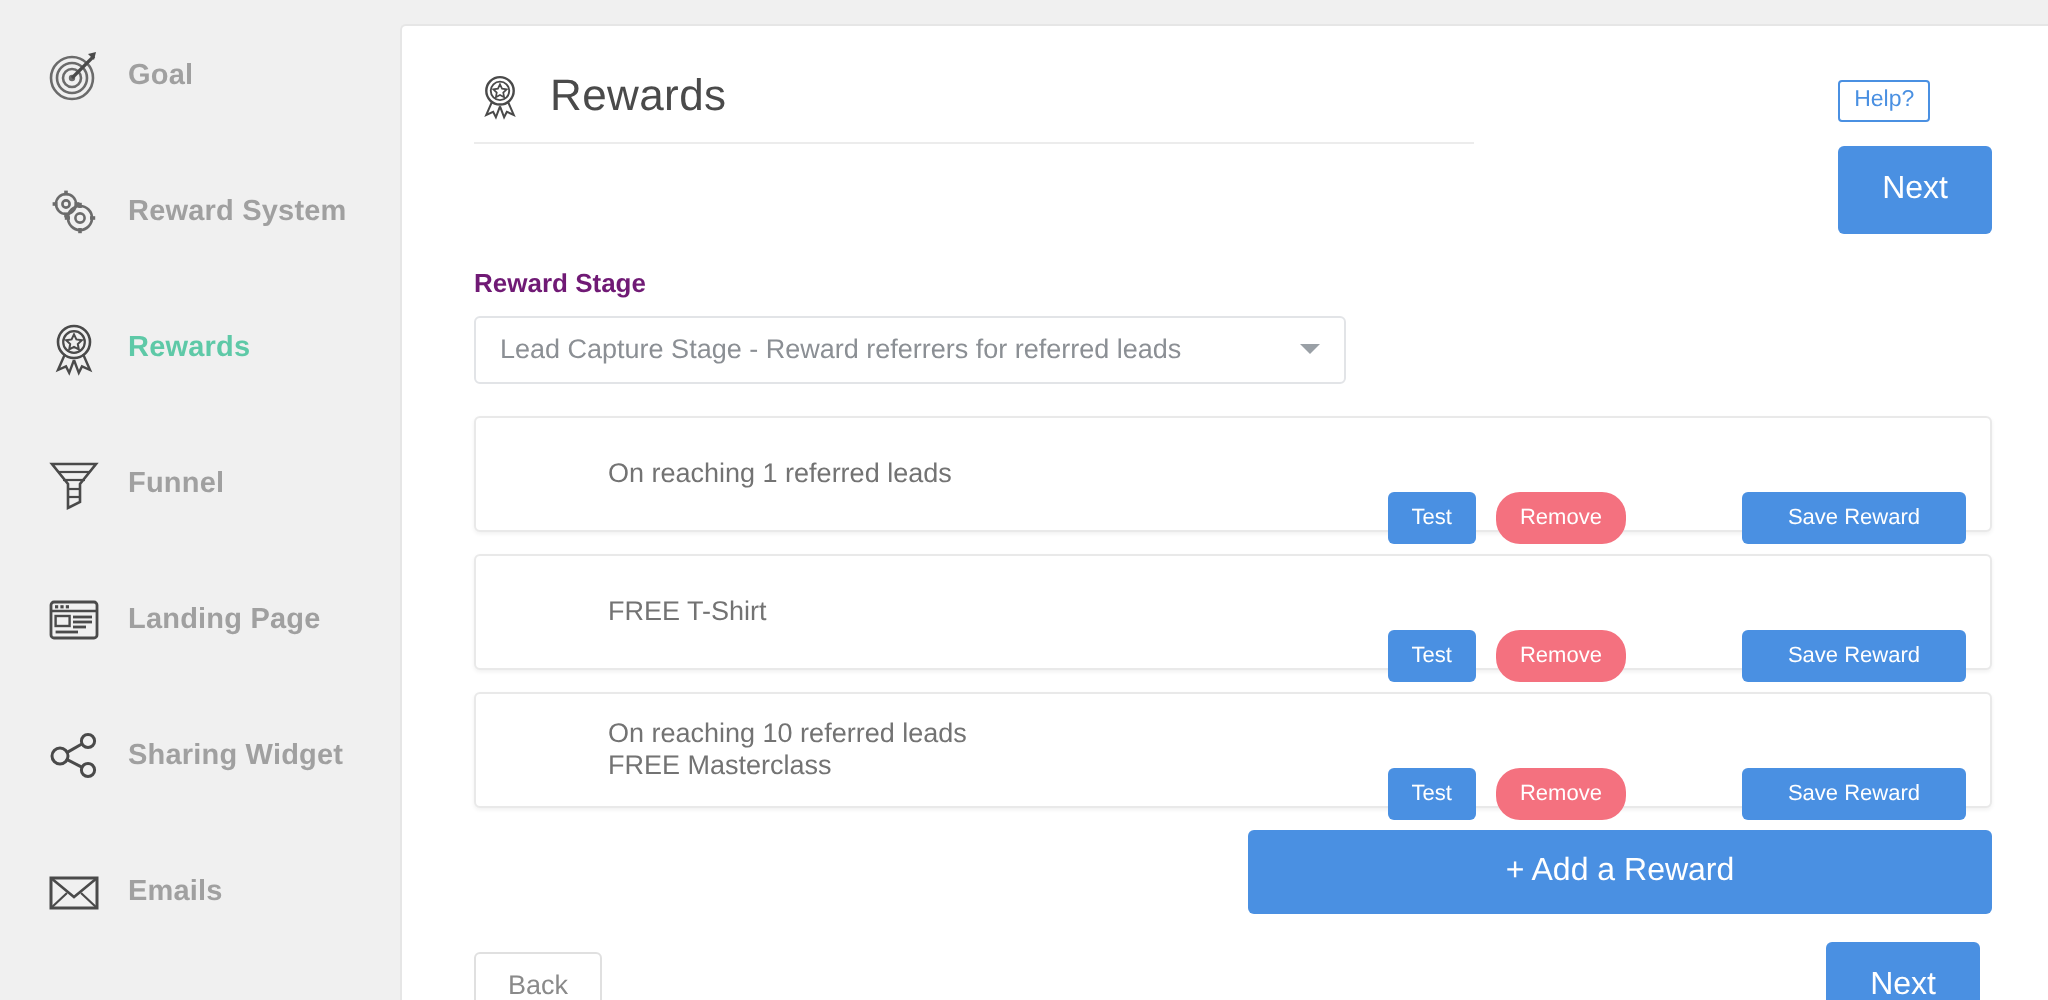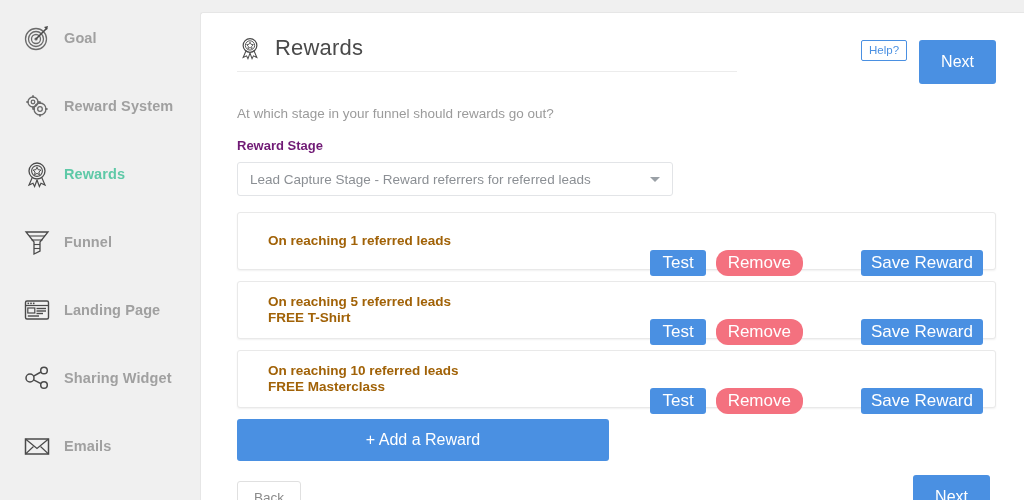--- a/index.html
+++ b/index.html
@@ -88,20 +88,21 @@
     font-size: 22px;
     color: #4a4a4a;
     font-weight: normal;
     letter-spacing: .2px;
   }
   .header-actions {
     display: flex;
     align-items: flex-start;
     gap: 12px;
     margin-top: 5px;
+    flex-direction: column;
   }
   .help-btn {
     border: 1px solid #4a90e2;
     background: #ffffff;
     color: #4a90e2;
     font-size: 11.5px;
     padding: 3px 7px;
     border-radius: 2px;
     cursor: pointer;
     font-family: "Liberation Sans", sans-serif;
@@ -168,47 +169,48 @@
     box-shadow: 0 1px 2px rgba(0,0,0,.06);
     height: 58px;
     display: flex;
     align-items: center;
     padding: 0 12px 0 30px;
     margin-bottom: 11px;
   }
   .reward-text { flex: 1 1 auto; }
   .reward-line1, .reward-line2 {
     font-size: 13.5px;
-    font-weight: bold;
-    color: #a16207;
+    font-weight: normal;
+    color: #737373;
     line-height: 16px;
+    margin-left: 36px;
   }
   .reward-actions {
     display: flex;
     align-items: center;
   }
   .btn {
     border: none;
     border-radius: 3px;
     color: #ffffff;
-    font-size: 17px;
+    font-size: 11px;
     height: 26px;
     cursor: pointer;
     font-family: "Liberation Sans", sans-serif;
     padding: 0 12px;
     margin-top: 44px;
   }
   .btn-test { background: #4a90e2; }
   .btn-remove { background: #f4717f; margin-left: 10px; border-radius: 12px; }
-  .btn-save { background: #4a90e2; margin-left: 58px; padding: 0 10px; }
+  .btn-save { background: #4a90e2; margin-left: 58px; padding: 0 23px; }
 
   
   .add-reward-row {
     display: flex;
-    justify-content: flex-start;
+    justify-content: flex-end;
     margin-top: 9px;
   }
   .add-reward-btn {
     background: #4a90e2;
     color: #ffffff;
     border: none;
     border-radius: 3px;
     width: 372px;
     height: 42px;
     font-size: 16px;
@@ -377,21 +379,20 @@
           </span>
           <span class="page-title">Rewards</span>
         </div>
 
         <div class="header-actions">
           <button class="help-btn">Help?</button>
           <button class="next-btn-top">Next</button>
         </div>
       </div>
 
-      <div class="subtitle">At which stage in your funnel should rewards go out?</div>
       <div class="field-label">Reward Stage</div>
 
       <div class="select-wrap">
         <span class="select-value">Lead Capture Stage - Reward referrers for referred leads</span>
         <span class="caret"></span>
       </div>
 
       <div class="rewards-list">
 
         <div class="reward-card">
@@ -400,21 +401,20 @@
           </div>
           <div class="reward-actions">
             <button class="btn btn-test">Test</button>
             <button class="btn btn-remove">Remove</button>
             <button class="btn btn-save">Save Reward</button>
           </div>
         </div>
 
         <div class="reward-card">
           <div class="reward-text">
-            <div class="reward-line1">On reaching 5 referred leads</div>
             <div class="reward-line2">FREE T-Shirt</div>
           </div>
           <div class="reward-actions">
             <button class="btn btn-test">Test</button>
             <button class="btn btn-remove">Remove</button>
             <button class="btn btn-save">Save Reward</button>
           </div>
         </div>
 
         <div class="reward-card">

